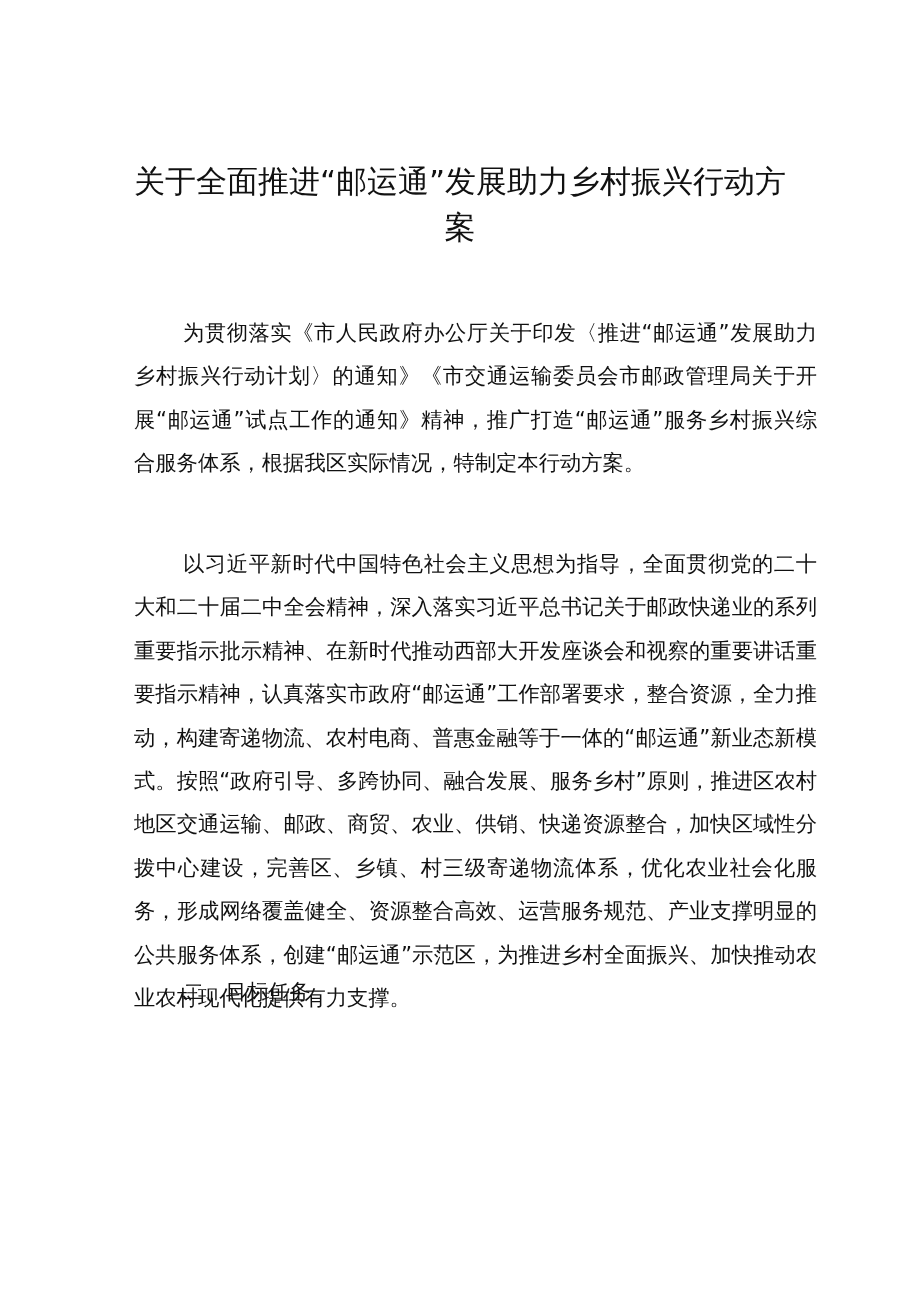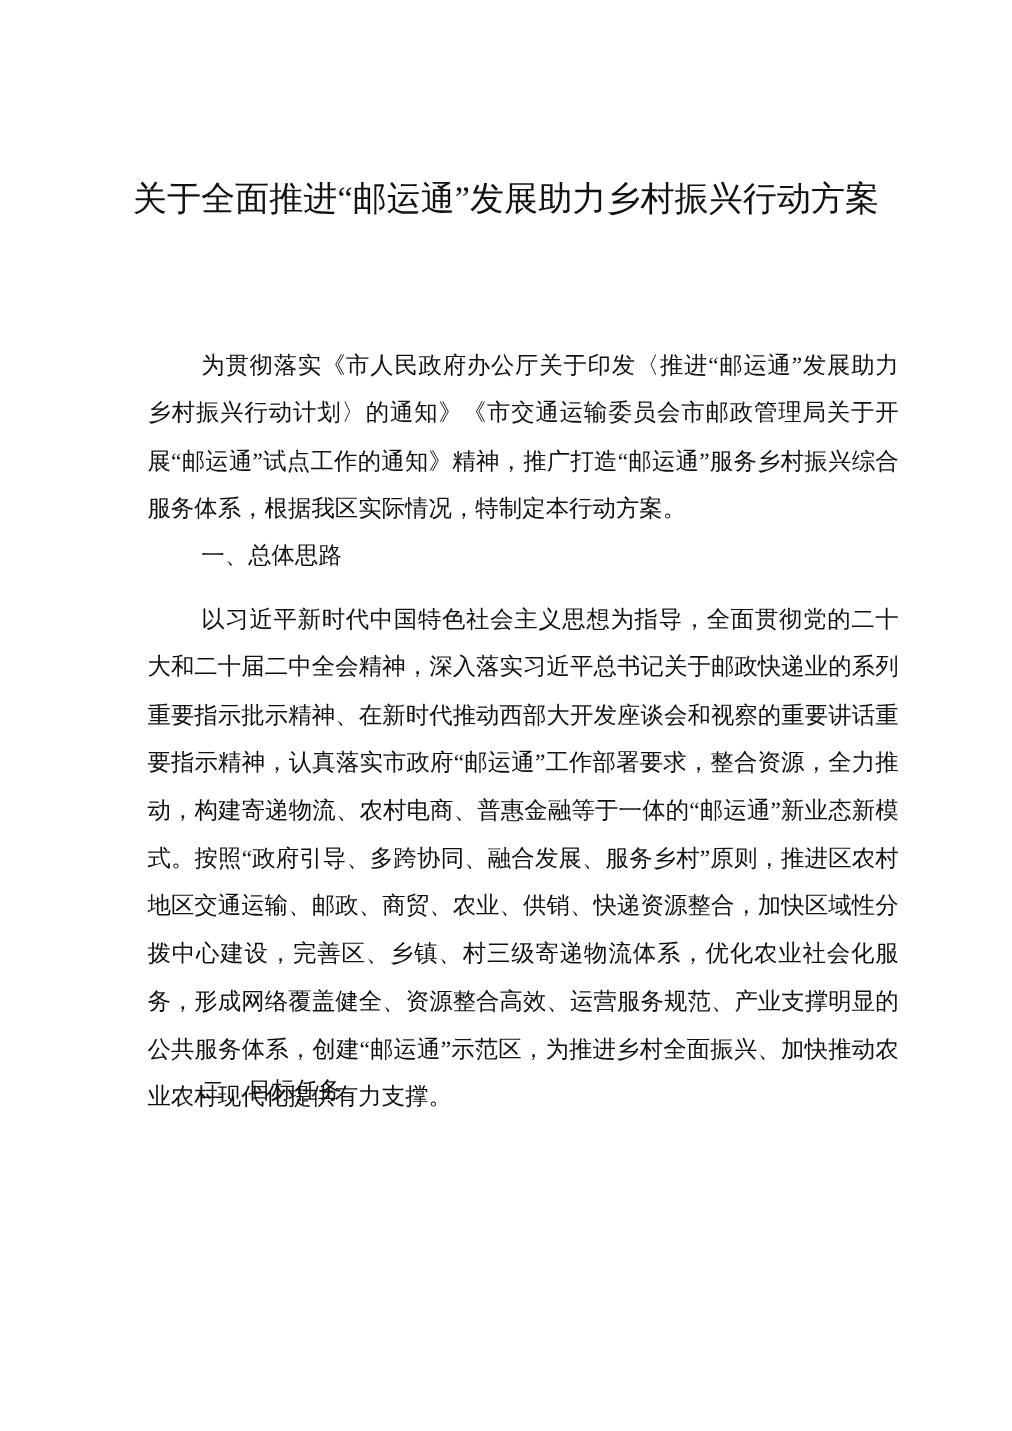--- a/index.html
+++ b/index.html
@@ -14,21 +14,20 @@
       overflow: hidden;
       font-family: "DejaVu Sans", "Liberation Sans", sans-serif;
       color: #111111;
     }
     .page {
       position: absolute;
       left: 0; top: 0;
       width: 920px;
       height: 1101px;
       background: #ffffff;
-      font-family: Liberation Serif, serif;
     }
     .title {
       position: absolute;
       left: 120px;
       width: 680px;
       top: 158px;
       text-align: center;
       font-size: 31px;
       line-height: 46px;
       letter-spacing: 0px;
@@ -66,23 +65,20 @@
 <body>
 
 <div class="page">
 
   <h1 class="title">关于全面推进“邮运通”发展助力乡村振兴行动方案</h1>
 
   <div class="body-text" id="p1">
     <p class="para">为贯彻落实《市人民政府办公厅关于印发〈推进“邮运通”发展助力乡村振兴行动计划〉的通知》《市交通运输委员会市邮政管理局关于开展“邮运通”试点工作的通知》精神，推广打造“邮运通”服务乡村振兴综合服务体系，根据我区实际情况，特制定本行动方案。</p>
   </div>
 
-  <div class="body-text" id="h1">
-    <p class="heading">一、总体思路</p>
-  </div>
 
   <div class="body-text" id="p2">
     <p class="para">以习近平新时代中国特色社会主义思想为指导，全面贯彻党的二十大和二十届二中全会精神，深入落实习近平总书记关于邮政快递业的系列重要指示批示精神、在新时代推动西部大开发座谈会和视察的重要讲话重要指示精神，认真落实市政府“邮运通”工作部署要求，整合资源，全力推动，构建寄递物流、农村电商、普惠金融等于一体的“邮运通”新业态新模式。按照“政府引导、多跨协同、融合发展、服务乡村”原则，推进区农村地区交通运输、邮政、商贸、农业、供销、快递资源整合，加快区域性分拨中心建设，完善区、乡镇、村三级寄递物流体系，优化农业社会化服务，形成网络覆盖健全、资源整合高效、运营服务规范、产业支撑明显的公共服务体系，创建“邮运通”示范区，为推进乡村全面振兴、加快推动农业农村现代化提供有力支撑。</p>
   </div>
 
   <div class="body-text" id="h2">
     <p class="heading">二、目标任务</p>
   </div>
 
 

